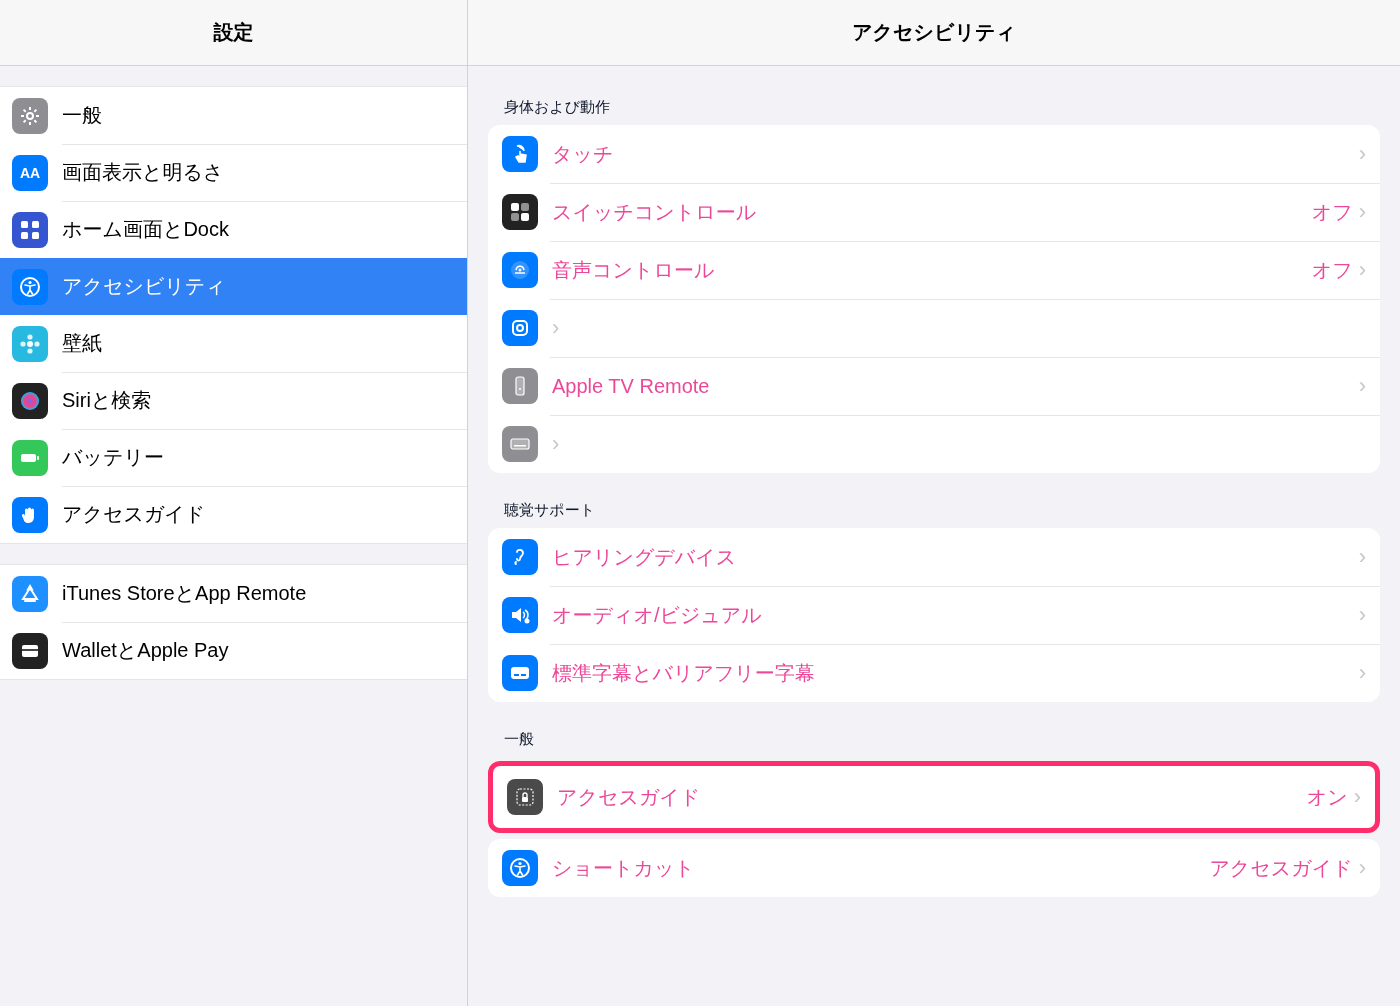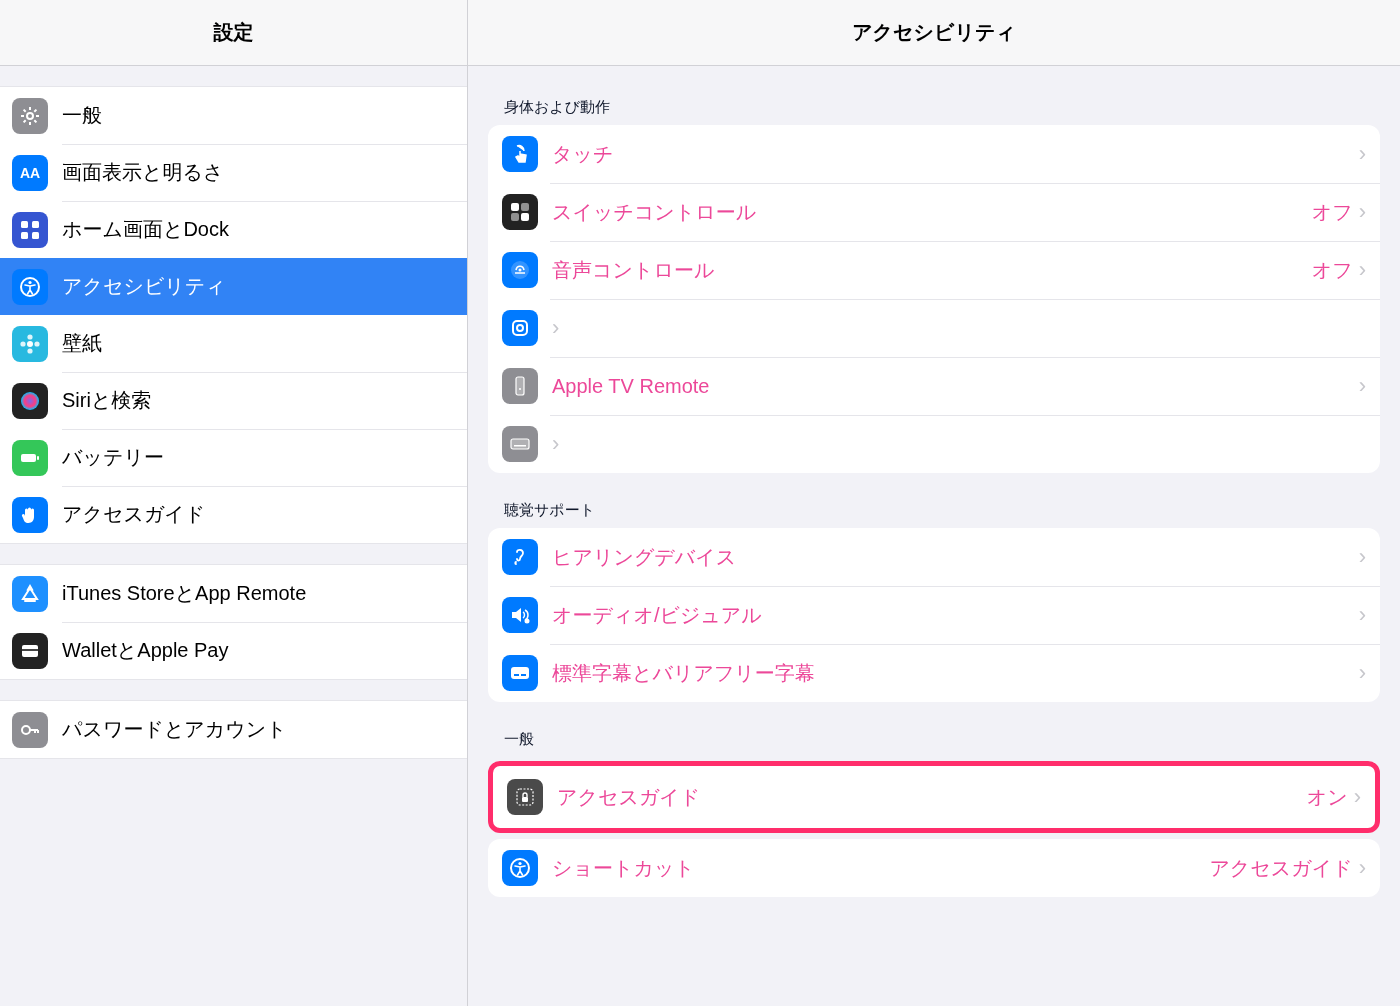--- a/index.html
+++ b/index.html
@@ -128,30 +128,20 @@
         </div>
         <div class="side-item">
           <div class="side-icon" style="background:#222">
             <svg viewBox="0 0 22 22">
               <use href="#i-wallet"></use>
             </svg>
           </div>
       <div class="side-label">WalletとApple Pay</div>
         </div>
       </div>
-      <div class="side-group">
-        <div class="side-item">
-          <div class="side-icon" style="background:#8e8e93">
-            <svg viewBox="0 0 22 22">
-              <use href="#i-key"></use>
-            </svg>
-          </div>
-      <div class="side-label">パスワードとアカウント</div>
-        </div>
-      </div>
     </div>
 </div>
 
 <div class="detail">
   <div class="detail-header">
     <div class="detail-title">アクセシビリティ</div>
   </div>
   <div class="detail-scroll" id="detail-body">
       <div class="section-header">身体および動作</div>
       <div class="card">

